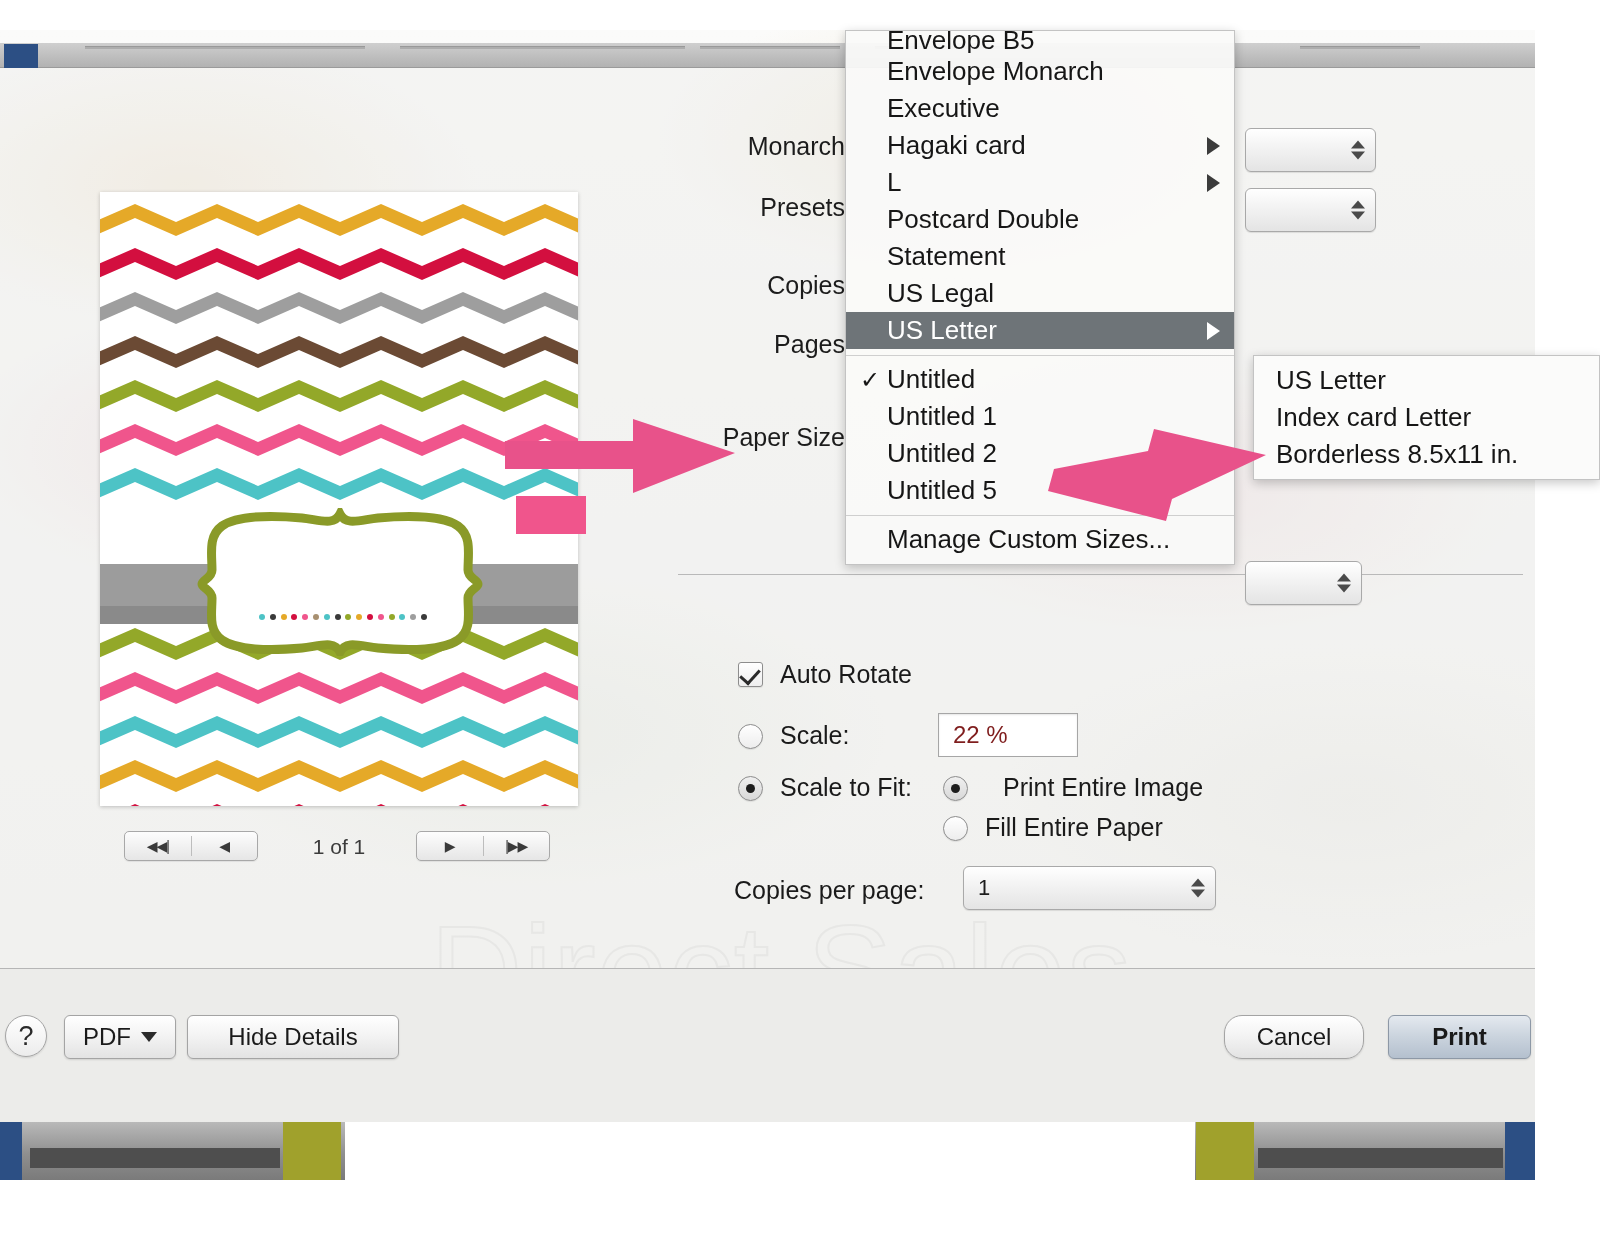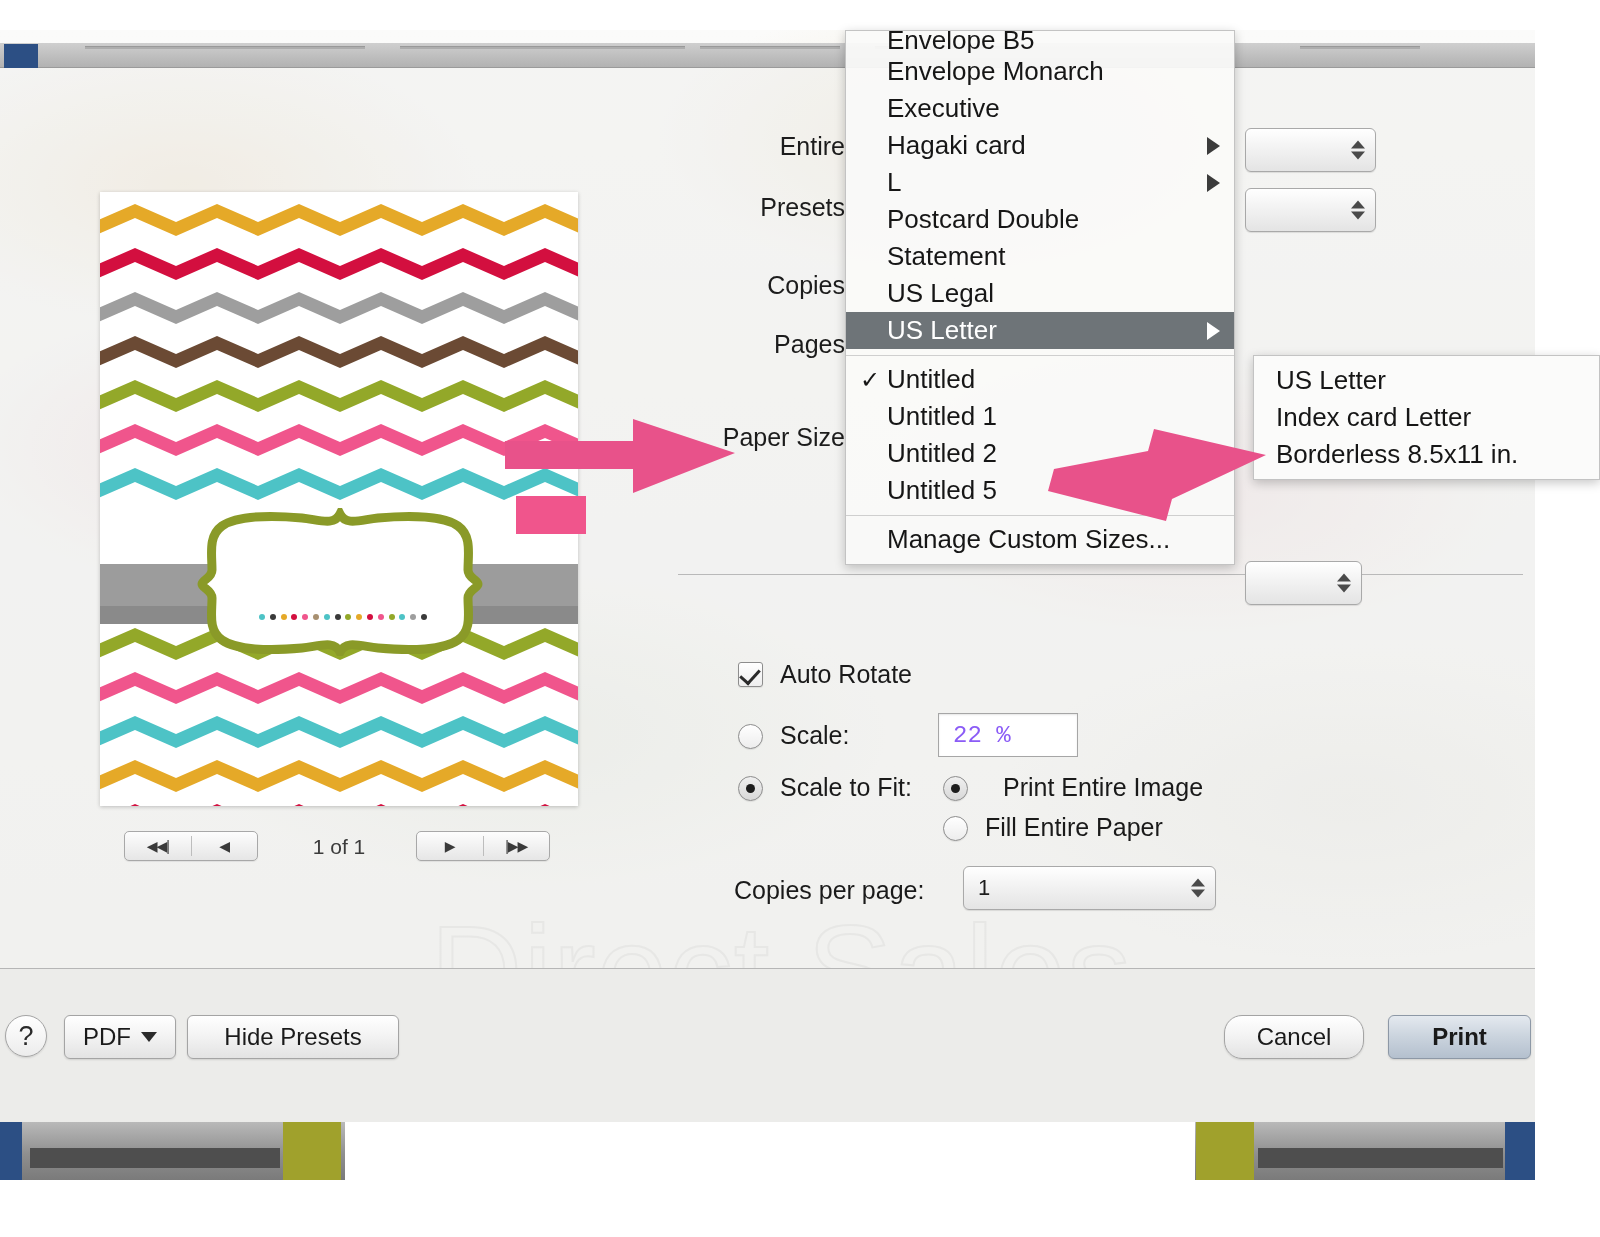--- a/index.html
+++ b/index.html
@@ -214,21 +214,21 @@
     content: ""; position: absolute; left: 7px; top: 7px;
     width: 9px; height: 9px; border-radius: 50%; background: #1d1d1d;
   }
   .scale-input {
     position: absolute; width: 140px; height: 44px;
     border: 1px solid #a6a6a6; background: #ffffff;
     box-shadow: inset 0 1px 2px rgba(0,0,0,.10);
   }
   .scale-input span {
     position: absolute; left: 14px; top: 50%; transform: translateY(-50%);
-    font-size: 24px; color: #8b5cf6; font-family: Liberation Mono, monospace;
+    font-size: 24px; color: #7f1d1d;
   }
 
   
   .btn {
     position: absolute; border: 1px solid #a4a4a4; border-radius: 6px;
     background: linear-gradient(#ffffff, #f3f3f3 48%, #e3e3e3);
     box-shadow: 0 1px 2px rgba(0,0,0,.12);
     display: flex; align-items: center; justify-content: center;
     font-size: 24px; color: #1a1a1a;
   }
@@ -397,21 +397,21 @@
         <div class="half">
             <span class="navicon">▶</span>
           </div>
         <div class="divider"></div>
         <div class="half">
             <span class="navicon">|▶▶</span>
           </div>
       </div>
     </div>
 
-    <div class="field-label" style="left:545px; top:64px;">Entire</div>
+    <div class="field-label" style="left:545px; top:64px;">Monarch</div>
     <div class="field-label" style="left:545px; top:125px;">Presets</div>
     <div class="field-label" style="left:545px; top:203px;">Copies</div>
     <div class="field-label" style="left:545px; top:262px;">Pages</div>
     <div class="field-label" style="left:545px; top:355px;">Paper Size</div>
 
     <div class="popup-btn" style="left:1245px; top:60px;  width:131px;">
       <div class="arrows">
           <div class="up"></div>
           <div class="dn"></div>
         </div>
@@ -467,21 +467,21 @@
 
     <div class="dialog-lower">
       <div class="help-btn" style="left:5px; top:46px;">
         <span>?</span>
       </div>
       <div class="btn" style="left:64px; top:46px; width:112px; height:44px;">
         <span>PDF</span>
         <span class="caret"></span>
       </div>
       <div class="btn" style="left:187px; top:46px; width:212px; height:44px;">
-        <span>Hide Presets</span>
+        <span>Hide Details</span>
       </div>
       <div class="btn" style="left:1224px; top:46px; width:140px; height:44px;border-radius:18px;">
         <span>Cancel</span>
       </div>
       <div class="btn primary" style="left:1388px; top:46px; width:143px; height:44px;">
         <span>Print</span>
       </div>
     </div>
   </div>
 

